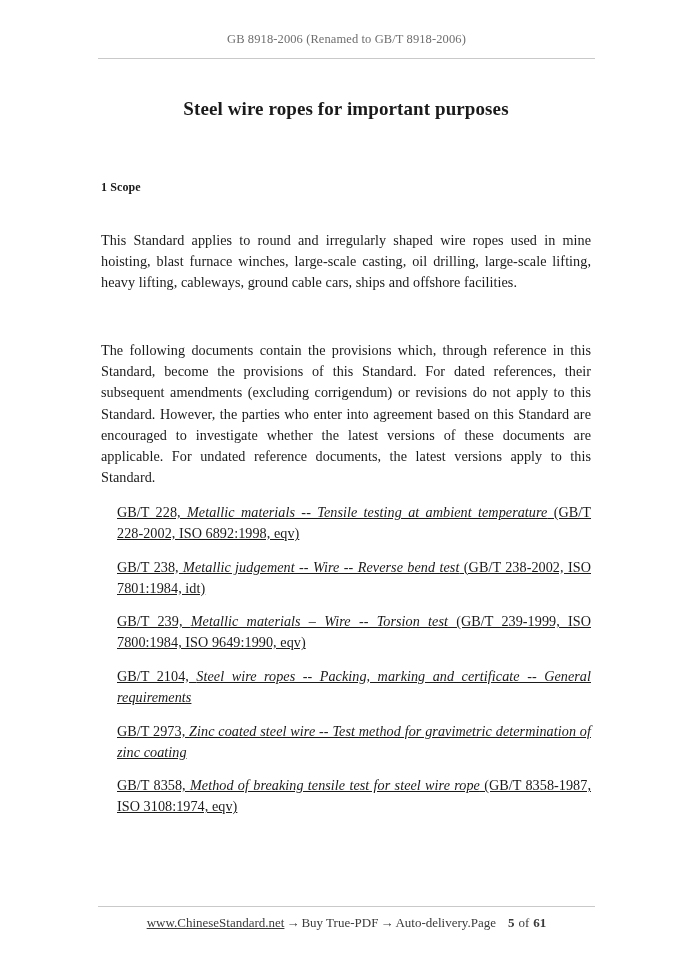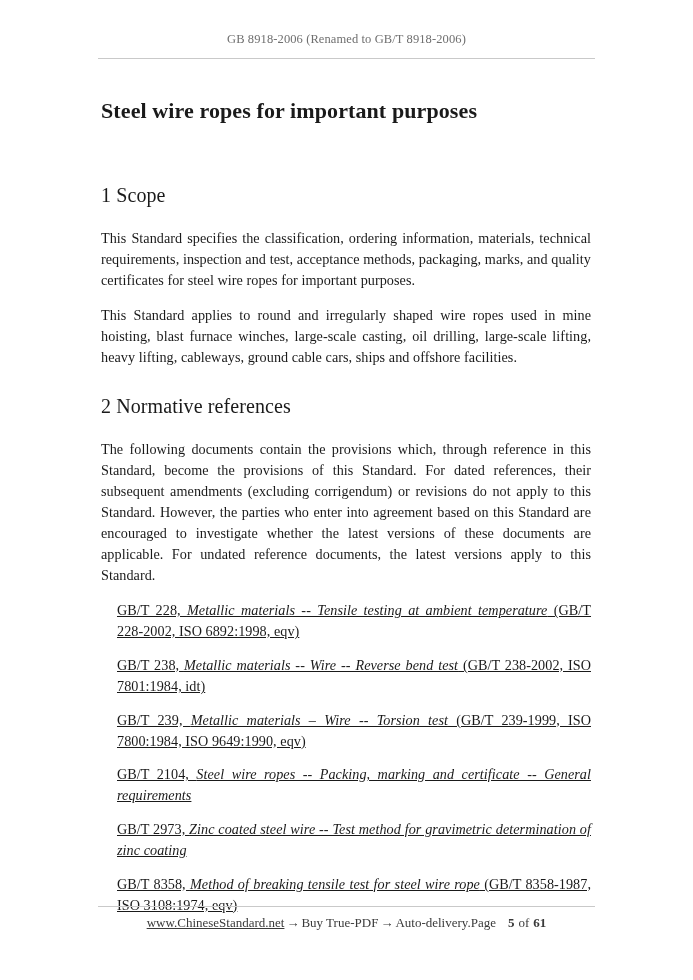--- a/index.html
+++ b/index.html
@@ -46,31 +46,31 @@
 
   
   .content {
     position: absolute;
     top: 92px;
     left: 101px;
     width: 490px;
   }
 
   .doc-title {
-    font-size: 22px;
+    font-size: 19px;
     font-weight: bold;
-    text-align: left;
+    text-align: center;
     margin: 0 0 0 0;
     padding-top: 6px;
     letter-spacing: 0.1px;
   }
 
   h2.section-heading {
-    font-size: 20px;
-    font-weight: normal;
+    font-size: 12px;
+    font-weight: bold;
     margin: 0;
     padding: 0;
     letter-spacing: 0.1px;
   }
 
   .spacer-title-to-s1 { height: 60px; }
   .spacer-h-to-p     { height: 21px; }
   .spacer-p-to-p     { height: 14px; }
   .spacer-p-to-h     { height: 26px; }
   .spacer-p-to-refs  { height: 14px; }
@@ -150,39 +150,37 @@
   <div class="content">
 
     <h1 class="doc-title">Steel wire ropes for important purposes</h1>
 
     <div class="spacer-title-to-s1"></div>
 
     <h2 class="section-heading">1 Scope</h2>
 
     <div class="spacer-h-to-p"></div>
 
-    <p class="body-text">This Standard specifies the classification, ordering information, materials, technical requirements, inspection and test, acceptance methods, packaging, marks, and quality certificates for steel wire ropes for important purposes.</p>
 
     <div class="spacer-p-to-p"></div>
 
     <p class="body-text">This Standard applies to round and irregularly shaped wire ropes used in mine hoisting, blast furnace winches, large-scale casting, oil drilling, large-scale lifting, heavy lifting, cableways, ground cable cars, ships and offshore facilities.</p>
 
     <div class="spacer-p-to-h"></div>
 
-    <h2 class="section-heading">2 Normative references</h2>
 
     <div class="spacer-h-to-p"></div>
 
     <p class="body-text">The following documents contain the provisions which, through reference in this Standard, become the provisions of this Standard. For dated references, their subsequent amendments (excluding corrigendum) or revisions do not apply to this Standard. However, the parties who enter into agreement based on this Standard are encouraged to investigate whether the latest versions of these documents are applicable. For undated reference documents, the latest versions apply to this Standard.</p>
 
     <div class="spacer-p-to-refs"></div>
 
     <ul class="ref-list" id="ref-list">
         <li class="ref-item"><span>GB/T 228, </span><i>Metallic materials -- Tensile testing at ambient temperature</i><span> (GB/T 228-2002, ISO 6892:1998, eqv)</span></li>
-        <li class="ref-item"><span>GB/T 238, </span><i>Metallic materials -- Wire -- Reverse bend test</i><span> (GB/T 238-2002, ISO 7801:1984, idt)</span></li>
+        <li class="ref-item"><span>GB/T 238, </span><i>Metallic judgement -- Wire -- Reverse bend test</i><span> (GB/T 238-2002, ISO 7801:1984, idt)</span></li>
         <li class="ref-item"><span>GB/T 239, </span><i>Metallic materials – Wire -- Torsion test</i><span> (GB/T 239-1999, ISO 7800:1984, ISO 9649:1990, eqv)</span></li>
         <li class="ref-item"><span>GB/T 2104, </span><i>Steel wire ropes -- Packing, marking and certificate -- General requirements</i><span></span></li>
         <li class="ref-item"><span>GB/T 2973, </span><i>Zinc coated steel wire -- Test method for gravimetric determination of zinc coating</i><span></span></li>
         <li class="ref-item"><span>GB/T 8358, </span><i>Method of breaking tensile test for steel wire rope</i><span> (GB/T 8358-1987, ISO 3108:1974, eqv)</span></li>
       </ul>
 
   </div>
 
   <div class="footer-rule"></div>
 

